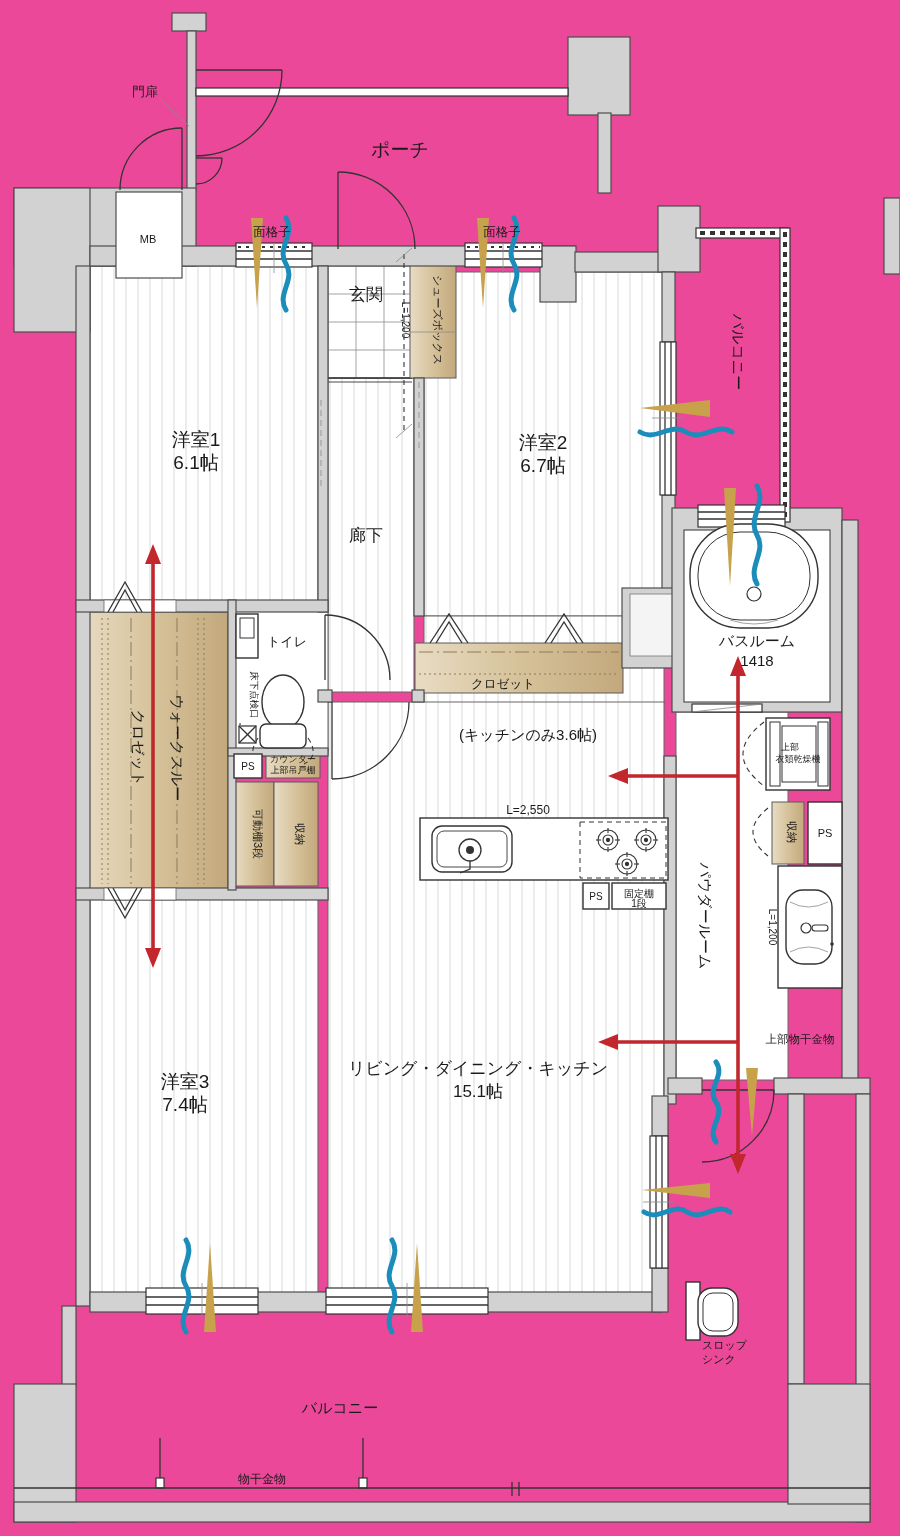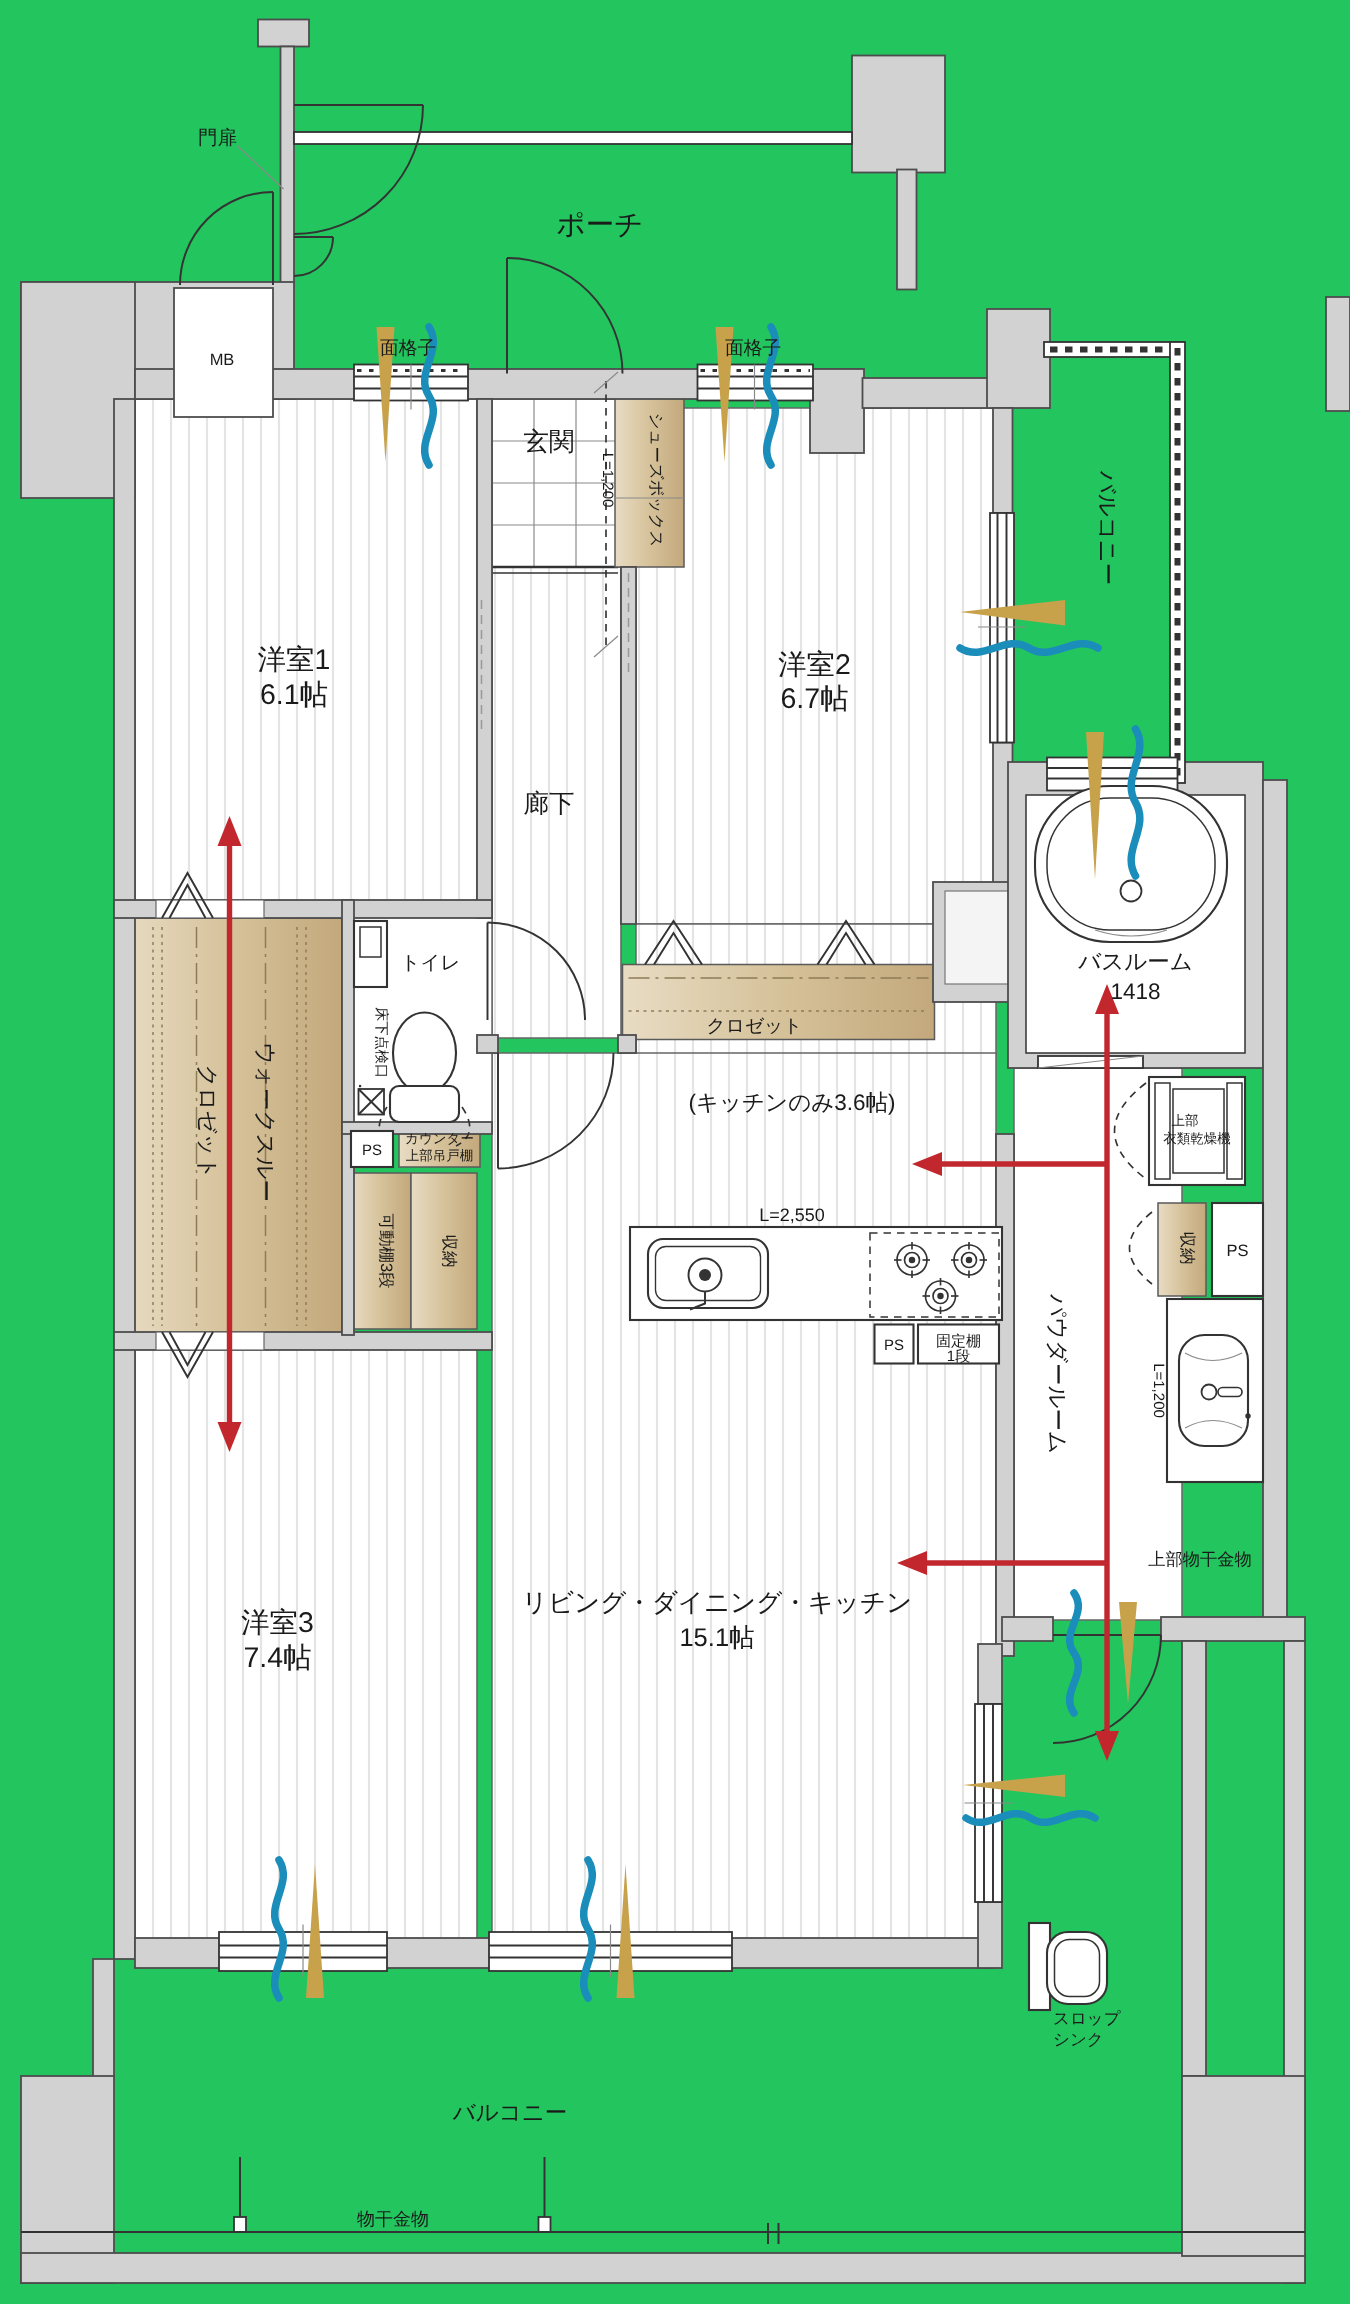--- a/index.html
+++ b/index.html
@@ -1,16 +1,16 @@
 <!DOCTYPE html>
 <html><head>
 <meta charset="utf-8">
 <style>
   html,body{margin:0;padding:0;background:#fff;}
-  #stage{position:relative;width:900px;height:1536px;background:#22c55e;overflow:hidden;
+  #stage{position:relative;width:900px;height:1536px;background:#ec4899;overflow:hidden;
          font-family:"Liberation Sans","DejaVu Sans",sans-serif;text-decoration:underline;}
   svg{position:absolute;left:0;top:0;}
   svg text{font-family:"Liberation Sans","DejaVu Sans",sans-serif;fill:#1a1a1a;}
   .wall{fill:#d2d2d2;stroke:#4d4d4d;stroke-width:1.2;}
   .floor{fill:url(#vstripe);stroke:#666;stroke-width:1;}
   .plainfloor{fill:#ffffff;stroke:#666;stroke-width:1;}
   .tan{fill:url(#tangrad);stroke:#5a5a5a;stroke-width:1;}
   .ln{stroke:#333;stroke-width:1.3;fill:none;}
   .thin{stroke:#8a8a8a;stroke-width:0.8;fill:none;}
   .fix{stroke:#333;stroke-width:1.4;fill:#fff;}

